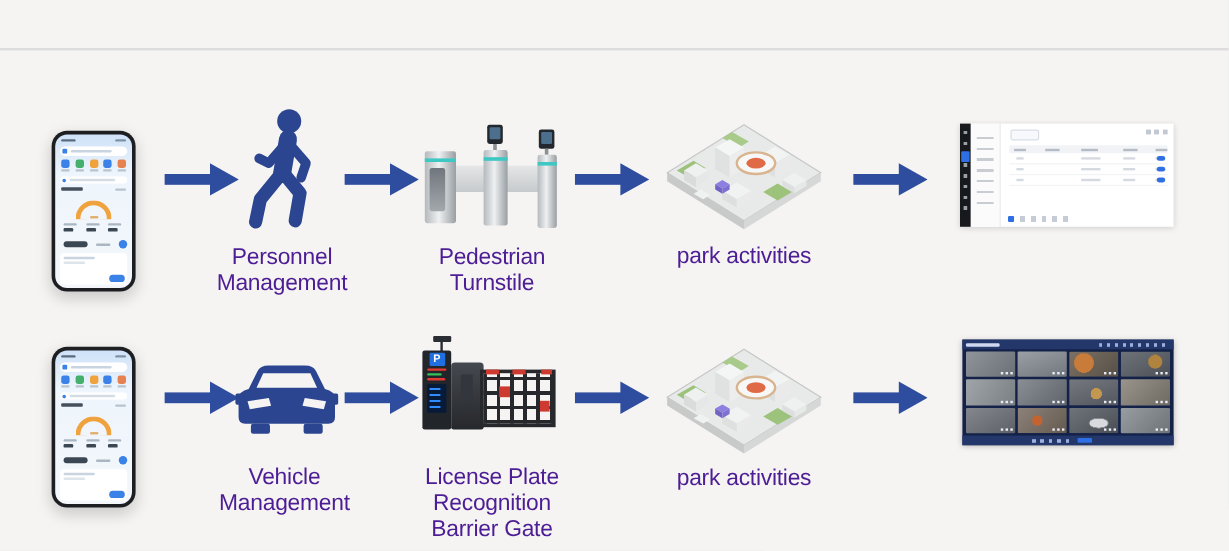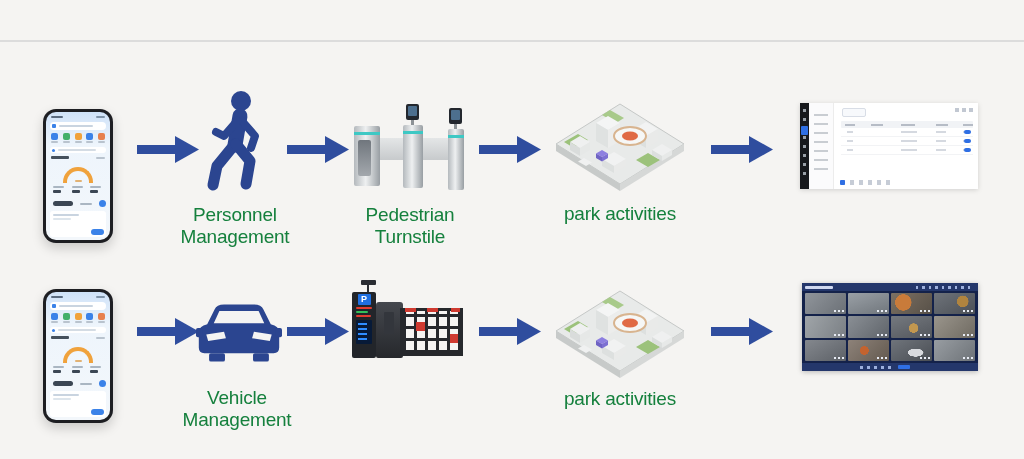--- a/index.html
+++ b/index.html
@@ -6,21 +6,21 @@
   body{font-family:"Liberation Sans",sans-serif;background:#e9e9e9;}
   .stage{position:relative;width:1024px;height:459px;background:#f5f4f2;overflow:hidden;}
 
   
   .divider{position:absolute;left:0;top:40px;width:1024px;height:2px;background:#dcdcdc;}
   .banner{position:absolute;left:427px;top:13px;width:190px;height:49px;background:#3a55a3;
           display:flex;align-items:center;justify-content:center;z-index:3;}
   .banner span{color:#ffffff;font-size:28px;font-weight:700;letter-spacing:1.5px;}
 
   
-  .lbl{position:absolute;font-size:19px;line-height:22px;color:#15803d;text-align:center;
+  .lbl{position:absolute;font-size:19px;line-height:22px;color:#4c1d95;text-align:center;
        white-space:pre-line;font-weight:500;letter-spacing:-0.2px;z-index:2;}
   .lbl-personnel{left:160px;top:204px;width:150px;}
   .lbl-turnstile{left:345px;top:204px;width:130px;}
   .lbl-park1{left:550px;top:203px;width:140px;}
   .lbl-outcome1{left:763px;top:203px;width:250px;}
   .lbl-vehicle{left:162px;top:387px;width:150px;}
   .lbl-gate{left:335px;top:387px;width:150px;}
   .lbl-park2{left:550px;top:388px;width:140px;}
   .lbl-outcome2{left:770px;top:386px;width:240px;}
 
@@ -388,20 +388,23 @@
     </div>
     <div class="gate-box"></div>
     <div class="gate-fence">
       <div class="fence-red fr1"></div>
       <div class="fence-red fr2"></div>
       <div class="fence-red fr3"></div>
       <div class="fence-red fr4"></div>
       <div class="fence-red fr5"></div>
     </div>
   </div>
+  <div class="lbl lbl-gate">License Plate
+Recognition
+Barrier Gate</div>
 
   <div class="arrow b3">
     <svg width="62" height="30" viewBox="0 0 62 30">
         <rect x="0" y="11" width="41" height="9" fill="#2f4d9e"></rect>
         <polygon points="38,2 62,15.5 38,29" fill="#2f4d9e"></polygon>
       </svg>
   </div>
 
   <div class="park row2">
     <svg width="140" height="106" viewBox="0 0 140 106">

